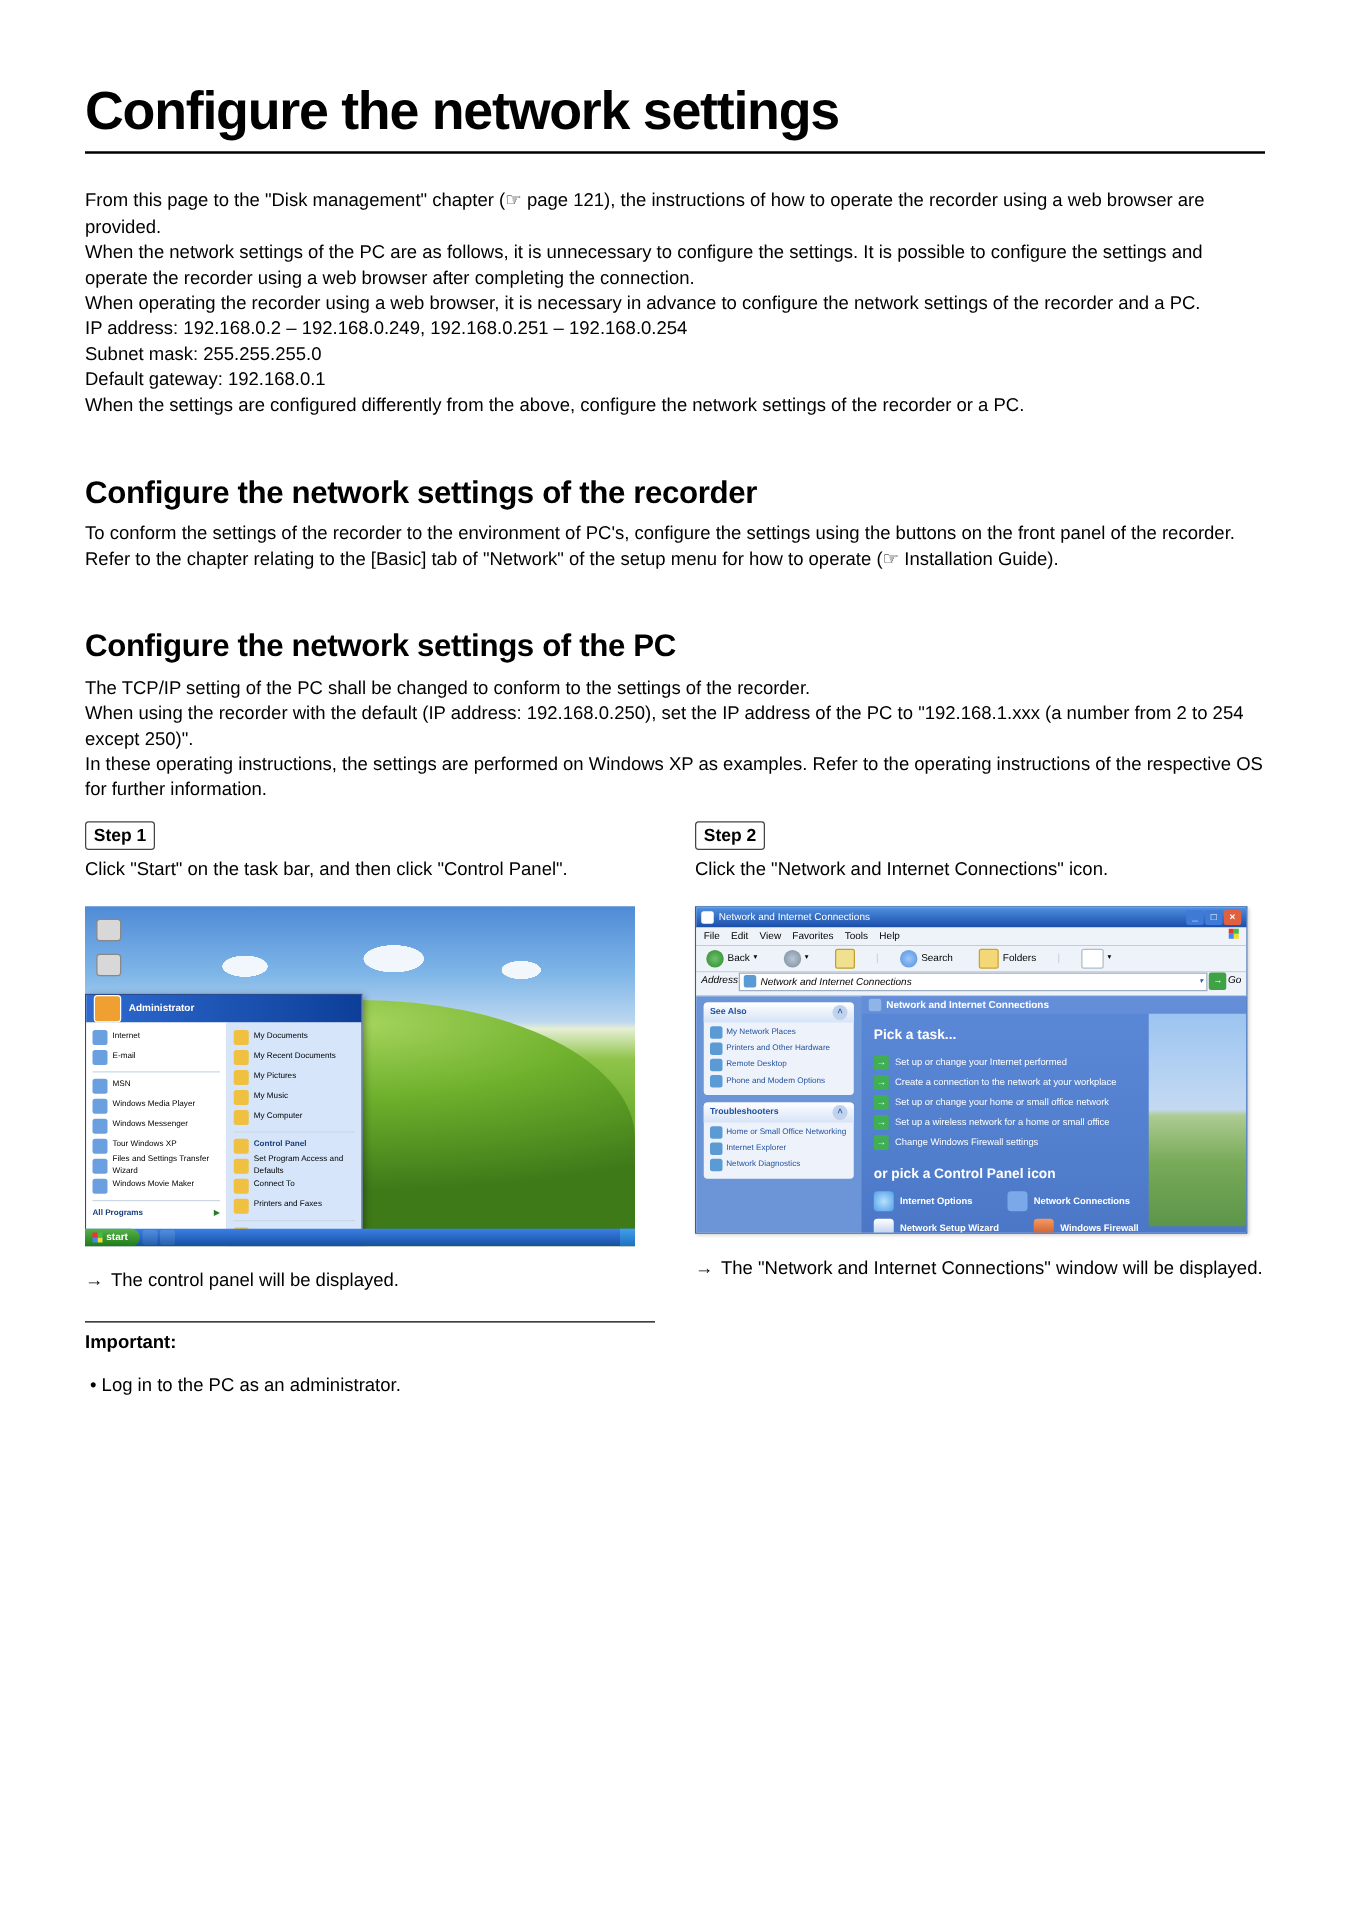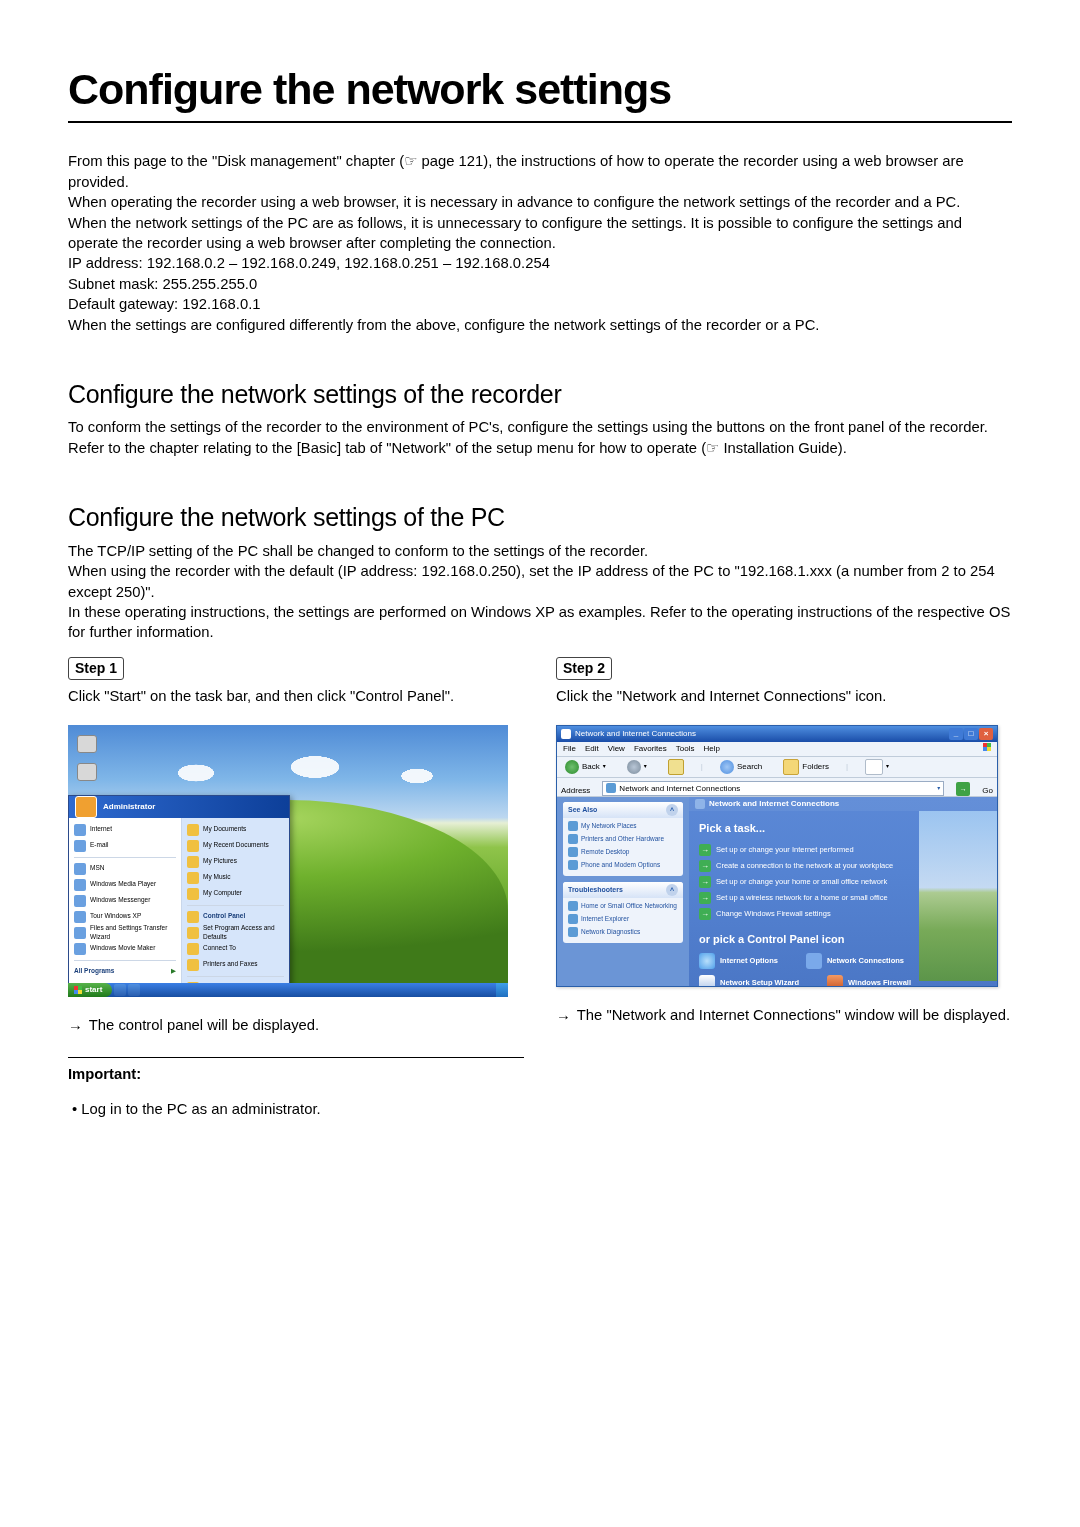--- a/index.html
+++ b/index.html
@@ -19,21 +19,21 @@
     letter-spacing: -1px;
     border-bottom: 2px solid #000;
     padding-bottom: 2px;
     margin-bottom: 28px;
     font-family: "Arial Narrow", Arial, sans-serif;
     font-stretch: condensed;
   }
   .intro p { margin: 0 0 0 0; }
   .section-h {
     font-size: 25px;
-    font-weight: normal;
+    font-weight: bold;
     margin-top: 42px;
     margin-bottom: 6px;
     letter-spacing: -0.3px;
   }
   .body-block { margin-bottom: 0; }
   .body-block p { margin: 0; }
   .columns {
     display: flex;
     gap: 32px;
     margin-top: 14px;
@@ -139,21 +139,21 @@
   .nic-menubar { height:14px; background:#eef3fa; display:flex; align-items:center; gap:9px; padding:0 6px; border-bottom:1px solid #c0ccda; }
   .nic-toolbar { height:20px; background:#eef3fa; display:flex; align-items:center; gap:13px; padding:0 4px; border-bottom:1px solid #c0ccda; }
   .nic-tb-btn { display:flex; align-items:center; gap:3px; padding:1px 4px; }
   .nic-tb-ic { width:14px; height:14px; border-radius:50%; }
   .nic-back { background:radial-gradient(#6fc06f,#2a8a2a); }
   .nic-fwd  { background:radial-gradient(#b8c6d6,#7a8a9a); }
   .nic-up   { width:14px;height:14px;background:#f0e090;border:1px solid #c0a030;border-radius:2px; }
   .nic-search-ic { width:14px;height:14px;background:radial-gradient(#9fc6f5,#4f8fe0);border-radius:50%; }
   .nic-folders-ic{ width:14px;height:14px;background:#f4d777;border:1px solid #c9a43a;border-radius:2px; }
   .nic-views { width:16px;height:14px;border:1px solid #b0bcca;background:#fff;border-radius:2px; }
-  .nic-address { height:18px; background:#eef3fa; display:flex; align-items:flex-end; gap:12px; padding:0 4px; border-bottom:1px solid #c0ccda; }
+  .nic-address { height:18px; background:#eef3fa; display:flex; align-items:flex-start; gap:1px; padding:0 4px; border-bottom:1px solid #c0ccda;font-style:italic; }
   .nic-addr-field { flex:1; height:13px; background:#fff; border:1px solid #9aacc4; display:flex; align-items:center; padding:0 3px; gap:3px; }
   .nic-addr-ic { width:10px;height:10px;background:#5b9bd5;border-radius:2px; }
   .nic-go { width:14px;height:14px;background:#3fa245;border-radius:2px; display:flex;align-items:center;justify-content:center;color:#fff;font-size:7px; }
   .nic-body { flex:1; display:flex; min-height:0; }
   .nic-sidebar { width:120px; background:#6b95d6; padding:5px 6px; display:flex; flex-direction:column; gap:6px; overflow:hidden; }
   .nic-panel { background:#eef3fb; border-radius:3px; padding:0 0 4px 0; }
   .nic-panel-h { background:linear-gradient(to bottom,#fff,#d6e3f7); color:#1f4f9e; font-weight:bold; padding:2px 5px; display:flex; align-items:center; border-top-left-radius:3px;border-top-right-radius:3px; font-size:7px; }
   .nic-panel-h .chev { margin-left:auto; width:12px;height:12px;border-radius:50%;background:#c0d2ec;display:flex;align-items:center;justify-content:center;color:#2a5faa;font-size:7px; }
   .nic-panel ul { list-style:none; margin:2px 0 0 0; padding:0 5px; }
   .nic-panel li { display:flex; align-items:center; gap:3px; padding:1.5px 0; color:#1f4f9e; font-size:6.5px; line-height:1.15; }
@@ -193,22 +193,22 @@
   .page-wrap { position: relative; min-height: 1527px; box-sizing:border-box; }
 </style>
 </head>
 <body>
 <div class="page-wrap">
 
 <div class="title">Configure the network settings</div>
 
 <div class="intro body-block">
   <p>From this page to the "Disk management" chapter (☞ page 121), the instructions of how to operate the recorder using a web browser are provided.</p>
+  <p>When the network settings of the PC are as follows, it is unnecessary to configure the settings. It is possible to configure the settings and operate the recorder using a web browser after completing the connection.</p>
   <p>When operating the recorder using a web browser, it is necessary in advance to configure the network settings of the recorder and a PC.</p>
-  <p>When the network settings of the PC are as follows, it is unnecessary to configure the settings. It is possible to configure the settings and operate the recorder using a web browser after completing the connection.</p>
   <p>IP address: 192.168.0.2 – 192.168.0.249, 192.168.0.251 – 192.168.0.254</p>
   <p>Subnet mask: 255.255.255.0</p>
   <p>Default gateway: 192.168.0.1</p>
   <p>When the settings are configured differently from the above, configure the network settings of the recorder or a PC.</p>
 </div>
 
 <div class="section-h">Configure the network settings of the recorder</div>
 <div class="body-block">
   <p>To conform the settings of the recorder to the environment of PC's, configure the settings using the buttons on the front panel of the recorder.</p>
   <p>Refer to the chapter relating to the [Basic] tab of "Network" of the setup menu for how to operate (☞ Installation Guide).</p>

